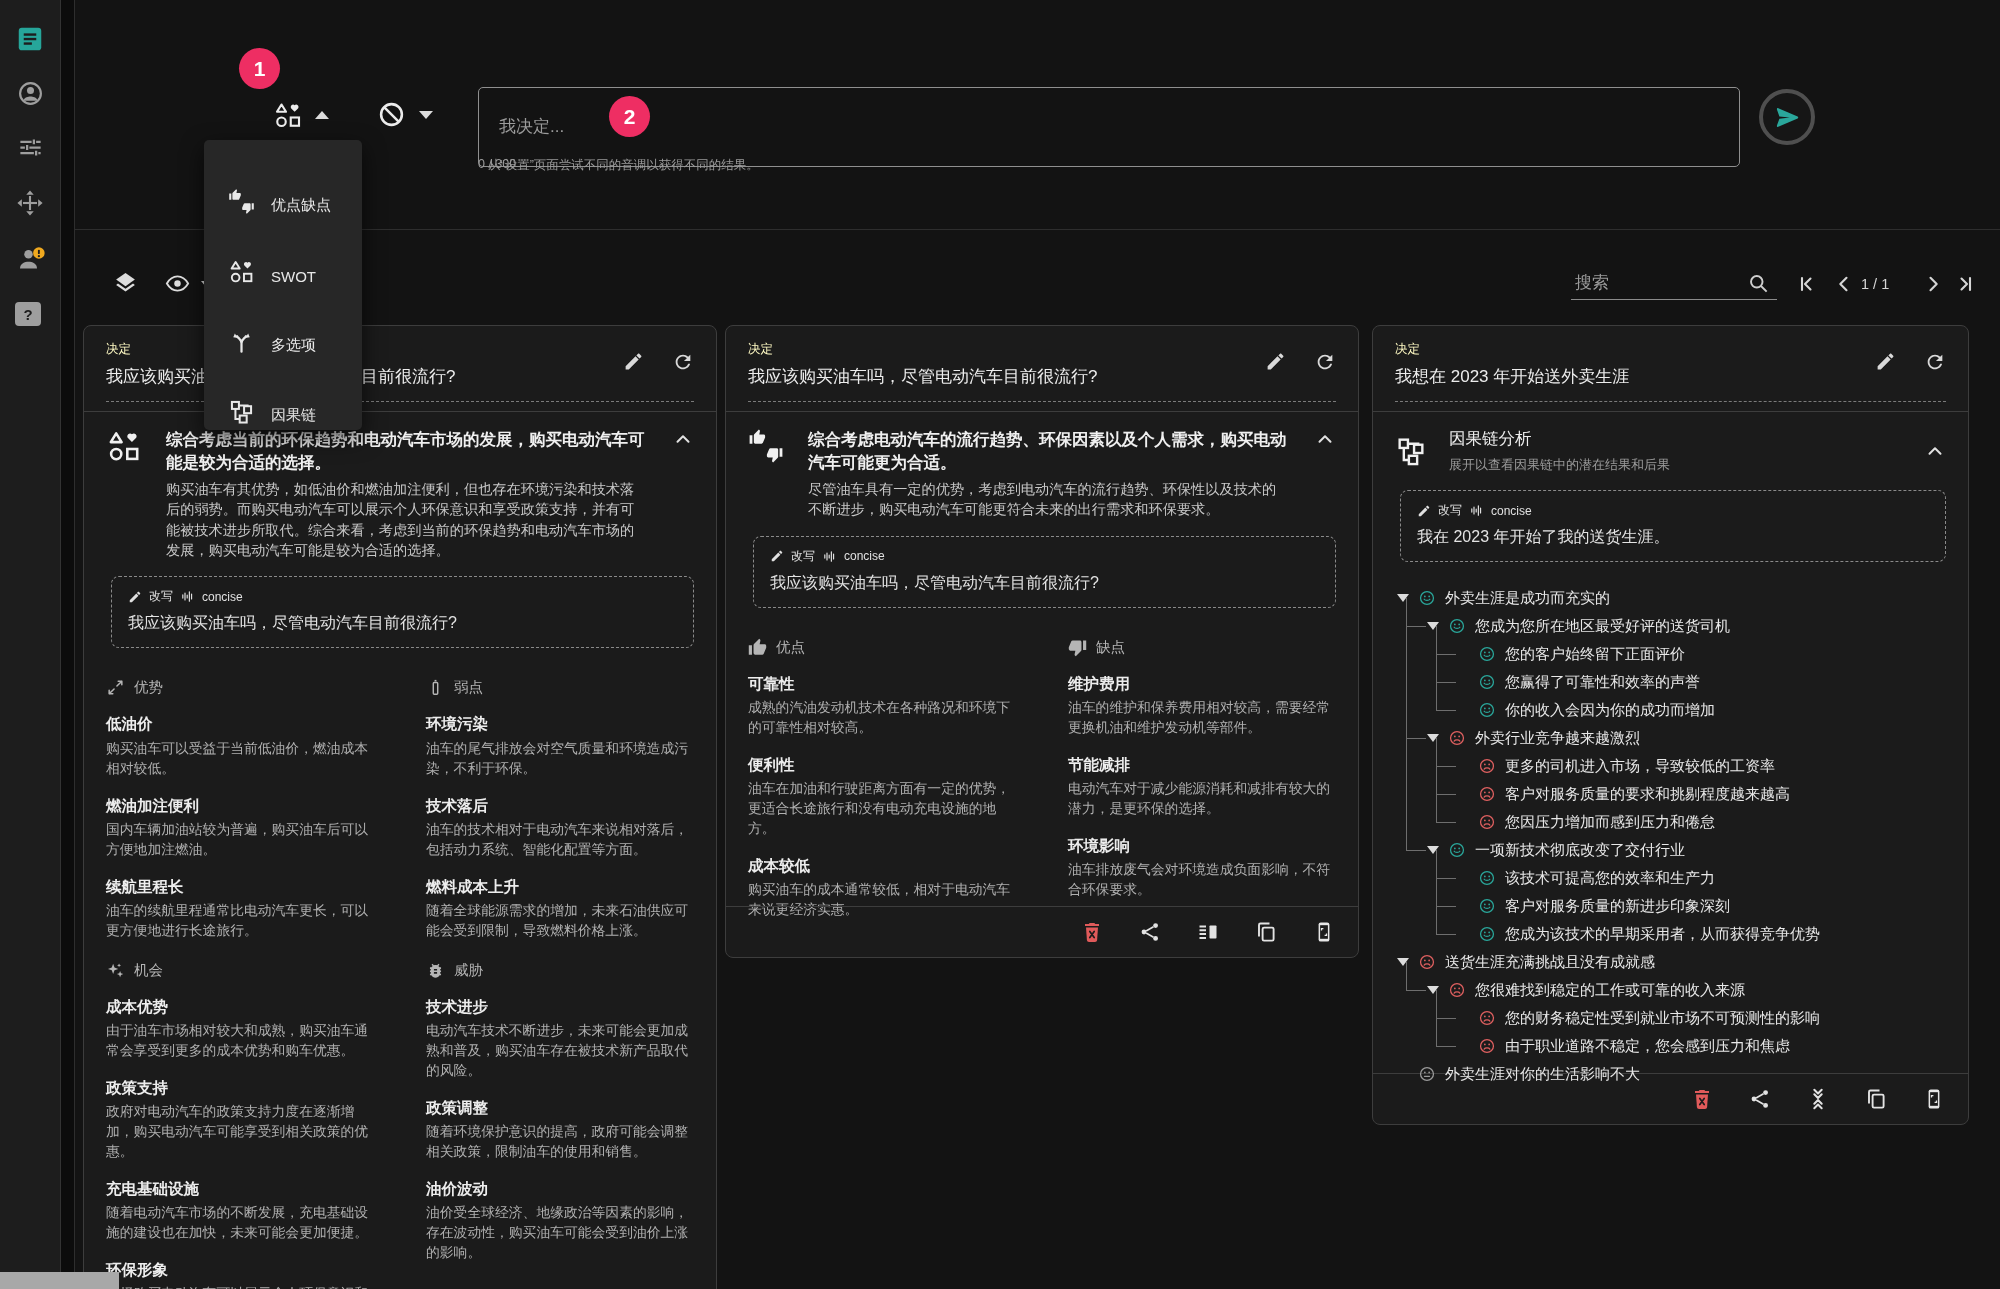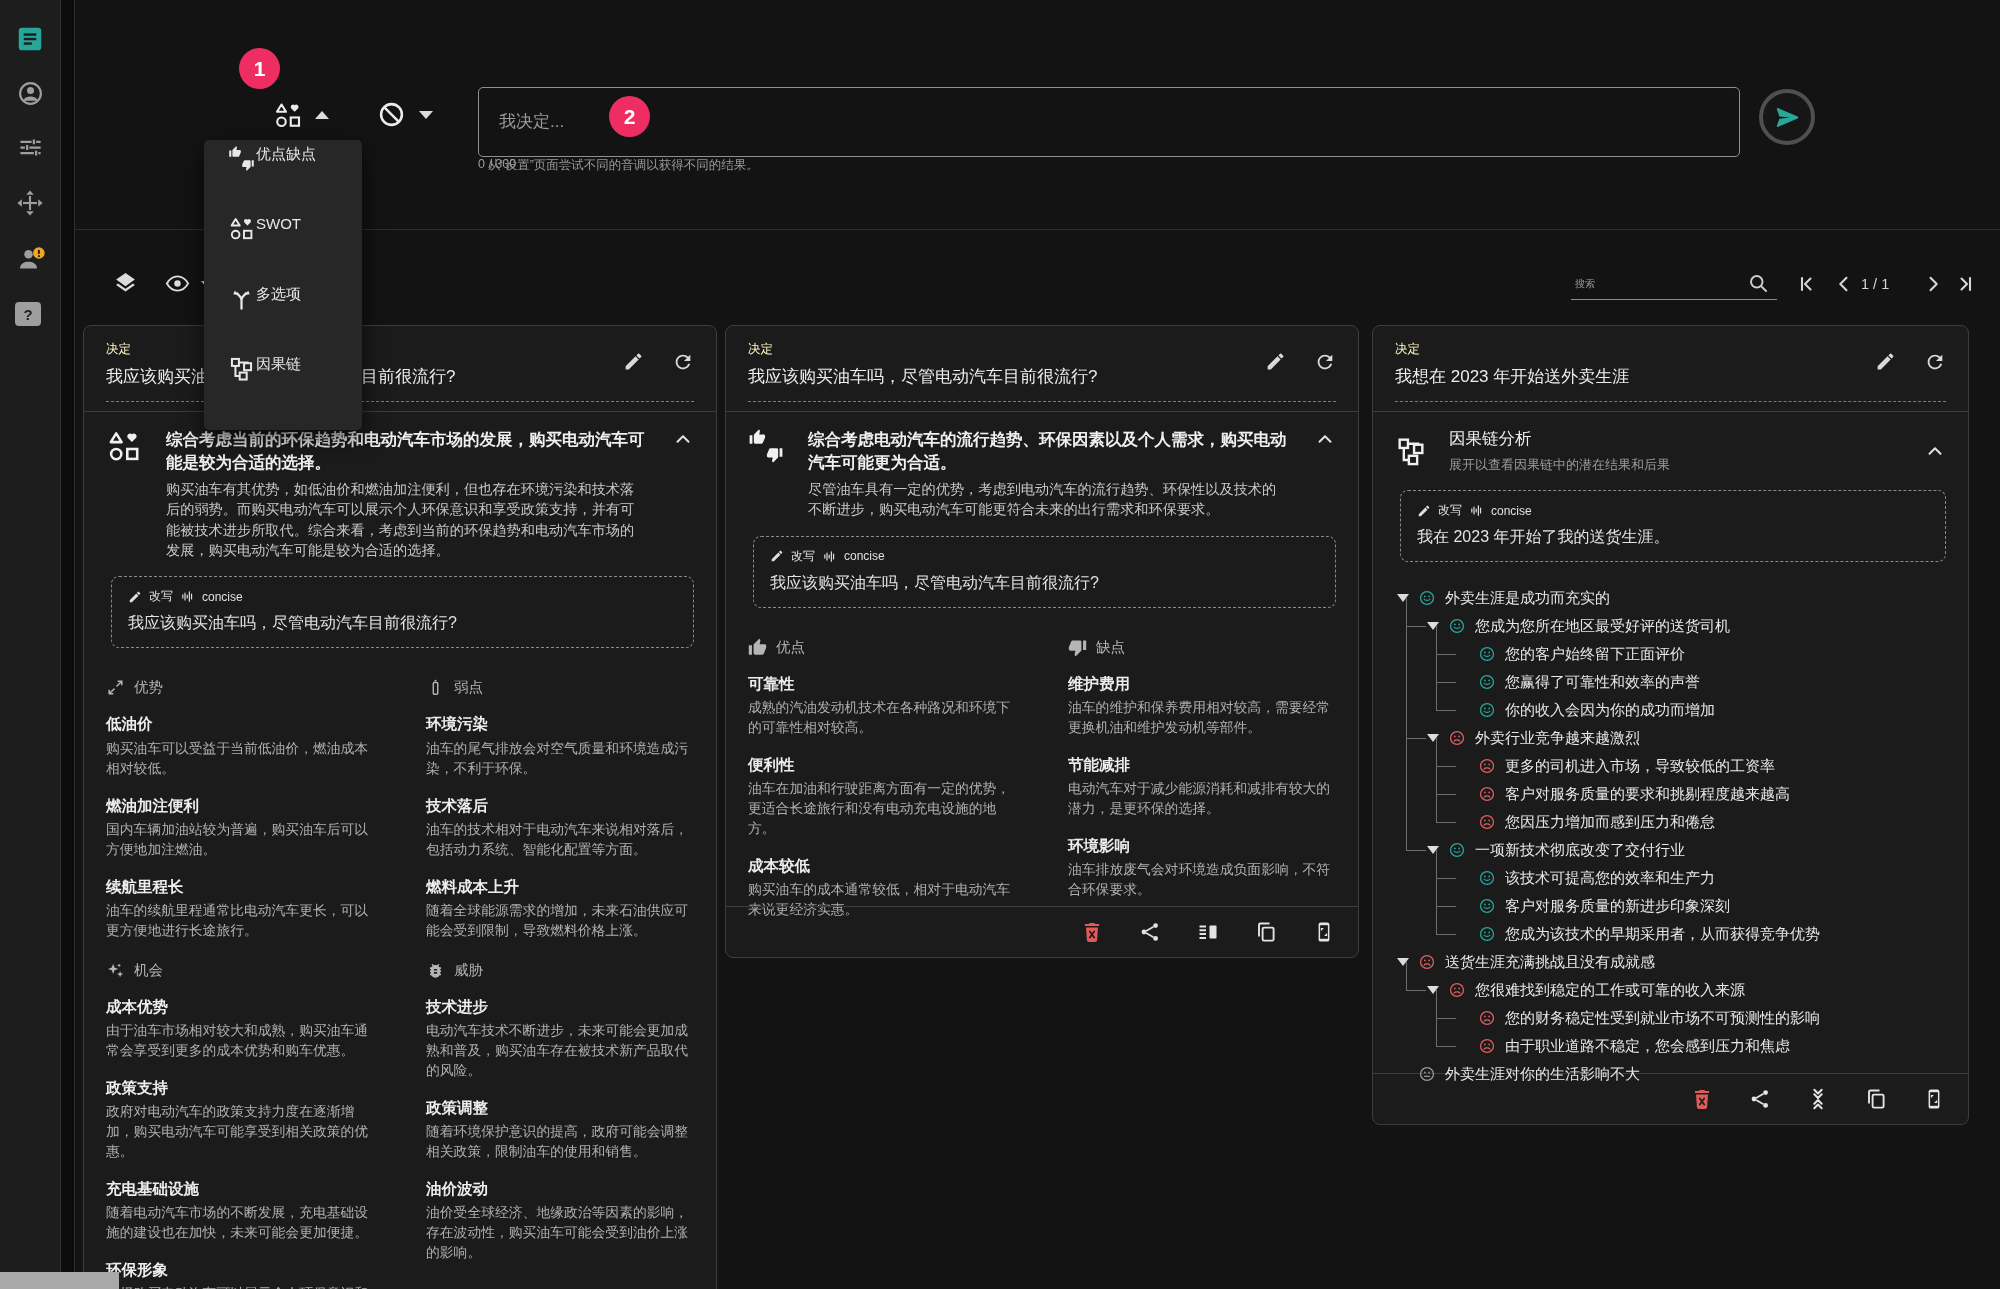--- a/index.html
+++ b/index.html
@@ -27,50 +27,50 @@
 
   .icon-btn{background:none;border:none;padding:0;cursor:pointer;color:#dcdcdc;display:flex;align-items:center;}
   .cat-btn{position:absolute;left:198px;top:100px;gap:12px;}
   .tone-btn{position:absolute;left:302px;top:100px;gap:13px;}
   .caret-up{width:0;height:0;border-left:7px solid transparent;border-right:7px solid transparent;
             border-bottom:8px solid #dcdcdc;}
   .caret-down{width:0;height:0;border-left:7px solid transparent;border-right:7px solid transparent;
               border-top:8px solid #dcdcdc;}
   .caret-down.sm{border-left-width:5px;border-right-width:5px;border-top-width:6px;}
 
-  .decision-input{position:absolute;left:403px;top:87px;width:1262px;height:70px;box-sizing:border-box;
+  .decision-input{position:absolute;left:403px;top:87px;width:1262px;height:80px;box-sizing:border-box;
         background:transparent;border:1px solid #8f8f8f;border-radius:5px;color:#e6e6e6;
         font-size:17px;padding:17px 20px;outline:none;font-family:inherit;}
   .decision-input::placeholder{color:#9b9b9b;}
   .send-btn{position:absolute;left:1684px;top:89px;width:56px;height:56px;border-radius:50%;
             border:4px solid #4f4f4f;background:#161616;display:flex;align-items:center;justify-content:center;
             box-sizing:border-box;cursor:pointer;}
   .helper-text{position:absolute;left:413px;top:157px;font-size:12.5px;color:#9b9b9b;}
   .char-counter{position:absolute;left:403px;top:157px;width:1262px;text-align:left;font-size:12.5px;color:#9b9b9b;}
 
   .hdivider{position:absolute;left:0;right:0;top:229px;border-top:1px solid #2e2e2e;}
 
   
   .tb{position:absolute;}
   .layers-btn{left:38px;top:270px;width:25px;height:25px;}
   .eye-btn{left:90px;top:271px;width:25px;height:25px;}
   .eye-caret{left:126px;top:281px;}
   .search-input{position:absolute;left:1496px;top:268px;width:206px;height:32px;background:transparent;
-        border:none;border-bottom:1px solid #8b8b8b;color:#e6e6e6;font-size:10px;outline:none;
-        padding:0 34px 0 4px;box-sizing:border-box;font-family:Liberation Serif, serif;}
+        border:none;border-bottom:1px solid #8b8b8b;color:#e6e6e6;font-size:17px;outline:none;
+        padding:0 34px 0 4px;box-sizing:border-box;font-family:Liberation Mono, monospace;}
   .search-input::placeholder{color:#9b9b9b;}
   .search-icon{left:1672px;top:272px;width:23px;height:23px;color:#cfcfcf;}
   .pg-btn{position:absolute;width:24px;height:24px;top:272px;color:#d6d6d6;}
   .pg-first{left:1720px;} .pg-prev{left:1757px;} .pg-next{left:1846px;} .pg-last{left:1878px;}
   .pg-label{position:absolute;left:1786px;top:276px;width:46px;text-align:left;font-size:14.5px;color:#d6d6d6;}
 
   
   .menu{position:absolute;left:204px;top:140px;width:158px;background:#272727;border-radius:5px;
         box-shadow:0 8px 22px rgba(0,0,0,.65);padding:5px 0;z-index:30;}
-  .menu-item{height:70px;display:flex;align-items:flex-start;gap:1px;padding-left:24px;cursor:pointer;}
+  .menu-item{height:70px;display:flex;align-items:flex-end;gap:16px;padding-left:24px;cursor:pointer;}
   .menu-item .mi{width:27px;height:27px;color:#e8e8e8;}
   .mi-label{font-size:15px;color:#e8e8e8;}
 
   
   .card{position:absolute;background:#1b1b1b;border:1px solid #3d3d3d;border-radius:8px;
         display:flex;flex-direction:column;overflow:hidden;box-sizing:border-box;}
   .card1{left:8px;top:325px;width:634px;min-height:964px;}
   .card2{left:650px;top:325px;width:634px;height:633px;}
   .card3{left:1297px;top:325px;width:597px;height:800px;}
 

